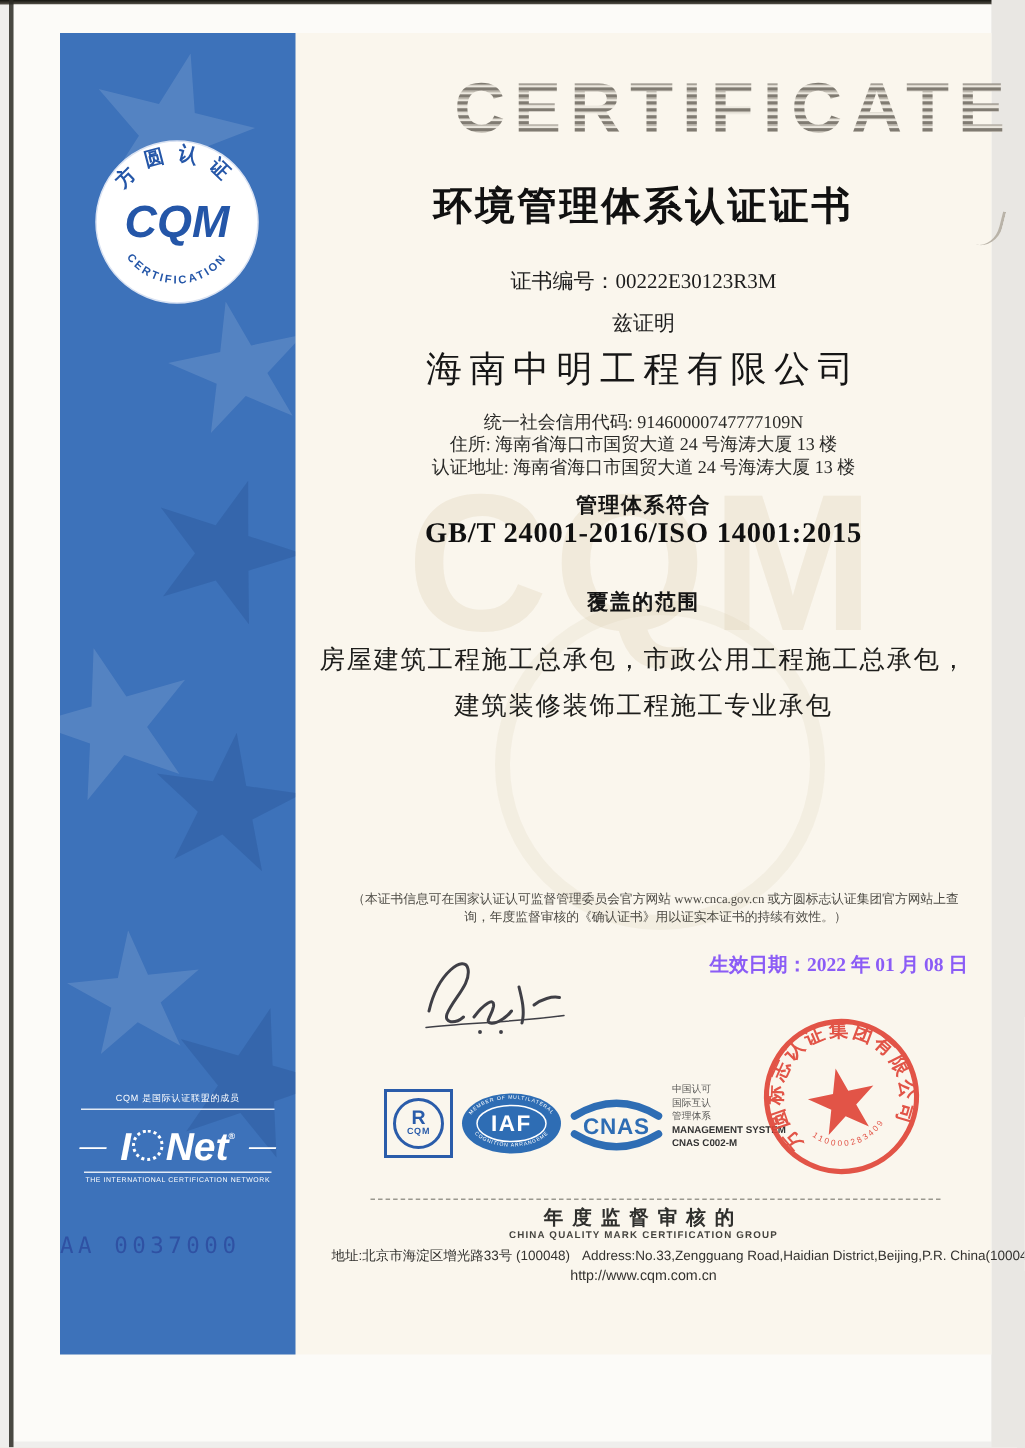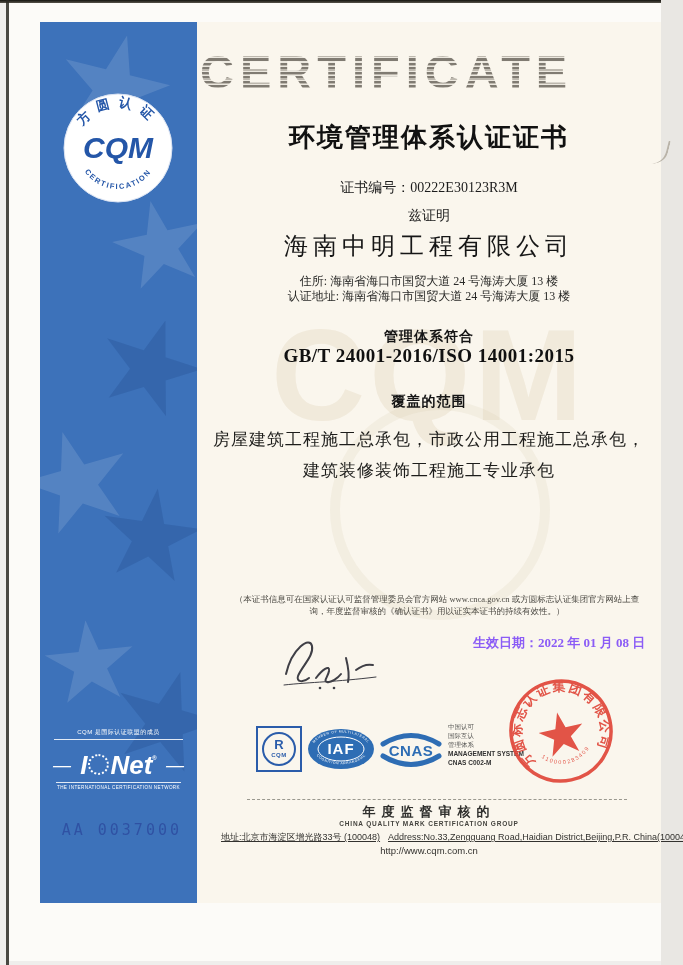--- a/index.html
+++ b/index.html
@@ -26,29 +26,29 @@
   .iqnet-top{font-size:6px;letter-spacing:.5px;border-bottom:1px solid rgba(255,255,255,.85);
              padding-bottom:2px;margin:0 6px 3px 6px;white-space:nowrap;overflow:hidden;}
   .iqnet-main{font-size:26px;font-weight:bold;font-style:italic;line-height:30px;white-space:nowrap;}
   .iqnet-main .dash{font-weight:normal;font-size:18px;vertical-align:3px;margin:0 2px;}
   .q-dots{display:inline-block;width:17px;height:17px;border:2px dotted #fff;border-radius:50%;
           vertical-align:-1px;margin:0 1px;}
   .iqnet-reg{font-size:6px;vertical-align:14px;font-style:normal;}
   .iqnet-bottom{font-size:4.6px;letter-spacing:.4px;border-top:1px solid rgba(255,255,255,.85);
                 padding-top:2px;margin:2px 8px 0 8px;white-space:nowrap;overflow:hidden;}
 
-  .serial{position:absolute;left:0;top:799px;width:142px;text-align:right;
+  .serial{position:absolute;left:0;top:799px;width:142px;text-align:left;
           font-family:"DejaVu Sans Mono",monospace;font-size:15px;letter-spacing:3px;
           color:#2c4a9e;opacity:.8;}
 
   
   .col{position:absolute;left:197px;width:464px;text-align:center;z-index:2;}
   .serif{font-family:"Liberation Serif","DejaVu Serif",serif;}
 
-  .cert-word-wrap{position:absolute;left:200px;top:44px;width:476px;text-align:left;z-index:2;}
+  .cert-word-wrap{position:absolute;left:200px;top:44px;width:476px;text-align:right;z-index:2;}
   .cert-word{font-weight:bold;font-size:47px;letter-spacing:6px;color:#a8a299;line-height:56px;}
   @supports ((-webkit-background-clip:text) or (background-clip:text)){
     .cert-word{background:repeating-linear-gradient(to bottom,#807b72 0 2px,#bdb8ae 2px 3px,#ece8df 3px 4.5px);
                -webkit-background-clip:text;background-clip:text;color:transparent;}
   }
   .main-title{top:120px;font-size:26px;font-weight:bold;color:#111;letter-spacing:2px;}
   .cert-no{top:179px;font-size:14px;color:#1c1c1c;}
   .certify{top:207px;font-size:14px;color:#1c1c1c;}
   .company{top:230px;font-size:24px;color:#161616;letter-spacing:5px;text-align:center;}
   .addr-block{top:274px;font-size:12px;line-height:15px;color:#2a2a28;}
@@ -76,21 +76,21 @@
   .acc-text .b{font-weight:bold;color:#333;}
 
   .seal{position:absolute;left:506px;top:676px;width:110px;height:110px;z-index:3;
         transform:rotate(-12deg);opacity:.92;}
 
   .divider{position:absolute;left:247px;top:799px;width:380px;border-top:1.5px dashed #9a988f;z-index:2;}
   .org-cn{top:803px;font-size:13px;font-weight:bold;color:#2f2f2d;letter-spacing:6px;}
   .org-en{top:820px;font-size:6.5px;font-weight:bold;color:#45443f;letter-spacing:.8px;}
   .addr-row{position:absolute;left:217px;top:831px;width:440px;text-align:center;z-index:2;
             font-size:9px;color:#33322f;white-space:nowrap;}
-  .addr-row span{margin:0 4px;text-decoration:underline;}
+  .addr-row span{margin:0 4px;}
   .website{top:845px;font-size:9.5px;font-weight:normal;color:#33322f;}
 
   
   .watermark{position:absolute;left:197px;top:300px;width:464px;text-align:center;z-index:1;
              font-size:130px;font-weight:bold;letter-spacing:4px;color:rgba(208,192,156,0.22);
              font-family:"Liberation Sans",sans-serif;}
   .wm-circle{position:absolute;left:330px;top:400px;width:200px;height:200px;border:10px solid rgba(208,192,156,0.14);
              border-radius:50%;z-index:1;}
   .curl{position:absolute;left:644px;top:138px;width:22px;height:26px;border-right:2px solid #b9b3a8;
         border-radius:0 0 60% 0;transform:rotate(14deg);z-index:1;}
@@ -149,20 +149,21 @@
   </div>
   <div class="col serif main-title">环境管理体系认证证书</div>
 
   <div class="col serif cert-no">
     <span>证书编号：</span><span>00222E30123R3M</span>
   </div>
   <div class="col serif certify">兹证明</div>
   <div class="col serif company">海南中明工程有限公司</div>
 
   <div class="col serif addr-block">
+    <div>统一社会信用代码: 91460000747777109N</div>
     <div>住所: 海南省海口市国贸大道 24 号海涛大厦 13 楼</div>
     <div>认证地址: 海南省海口市国贸大道 24 号海涛大厦 13 楼</div>
   </div>
 
   <div class="col serif conform">管理体系符合</div>
   <div class="col serif standard">GB/T 24001-2016/ISO 14001:2015</div>
   <div class="col serif scope-label">覆盖的范围</div>
   <div class="col serif fineprint">
     <div>（本证书信息可在国家认证认可监督管理委员会官方网站 www.cnca.gov.cn 或方圆标志认证集团官方网站上查</div>
     <div>询，年度监督审核的《确认证书》用以证实本证书的持续有效性。）</div>

